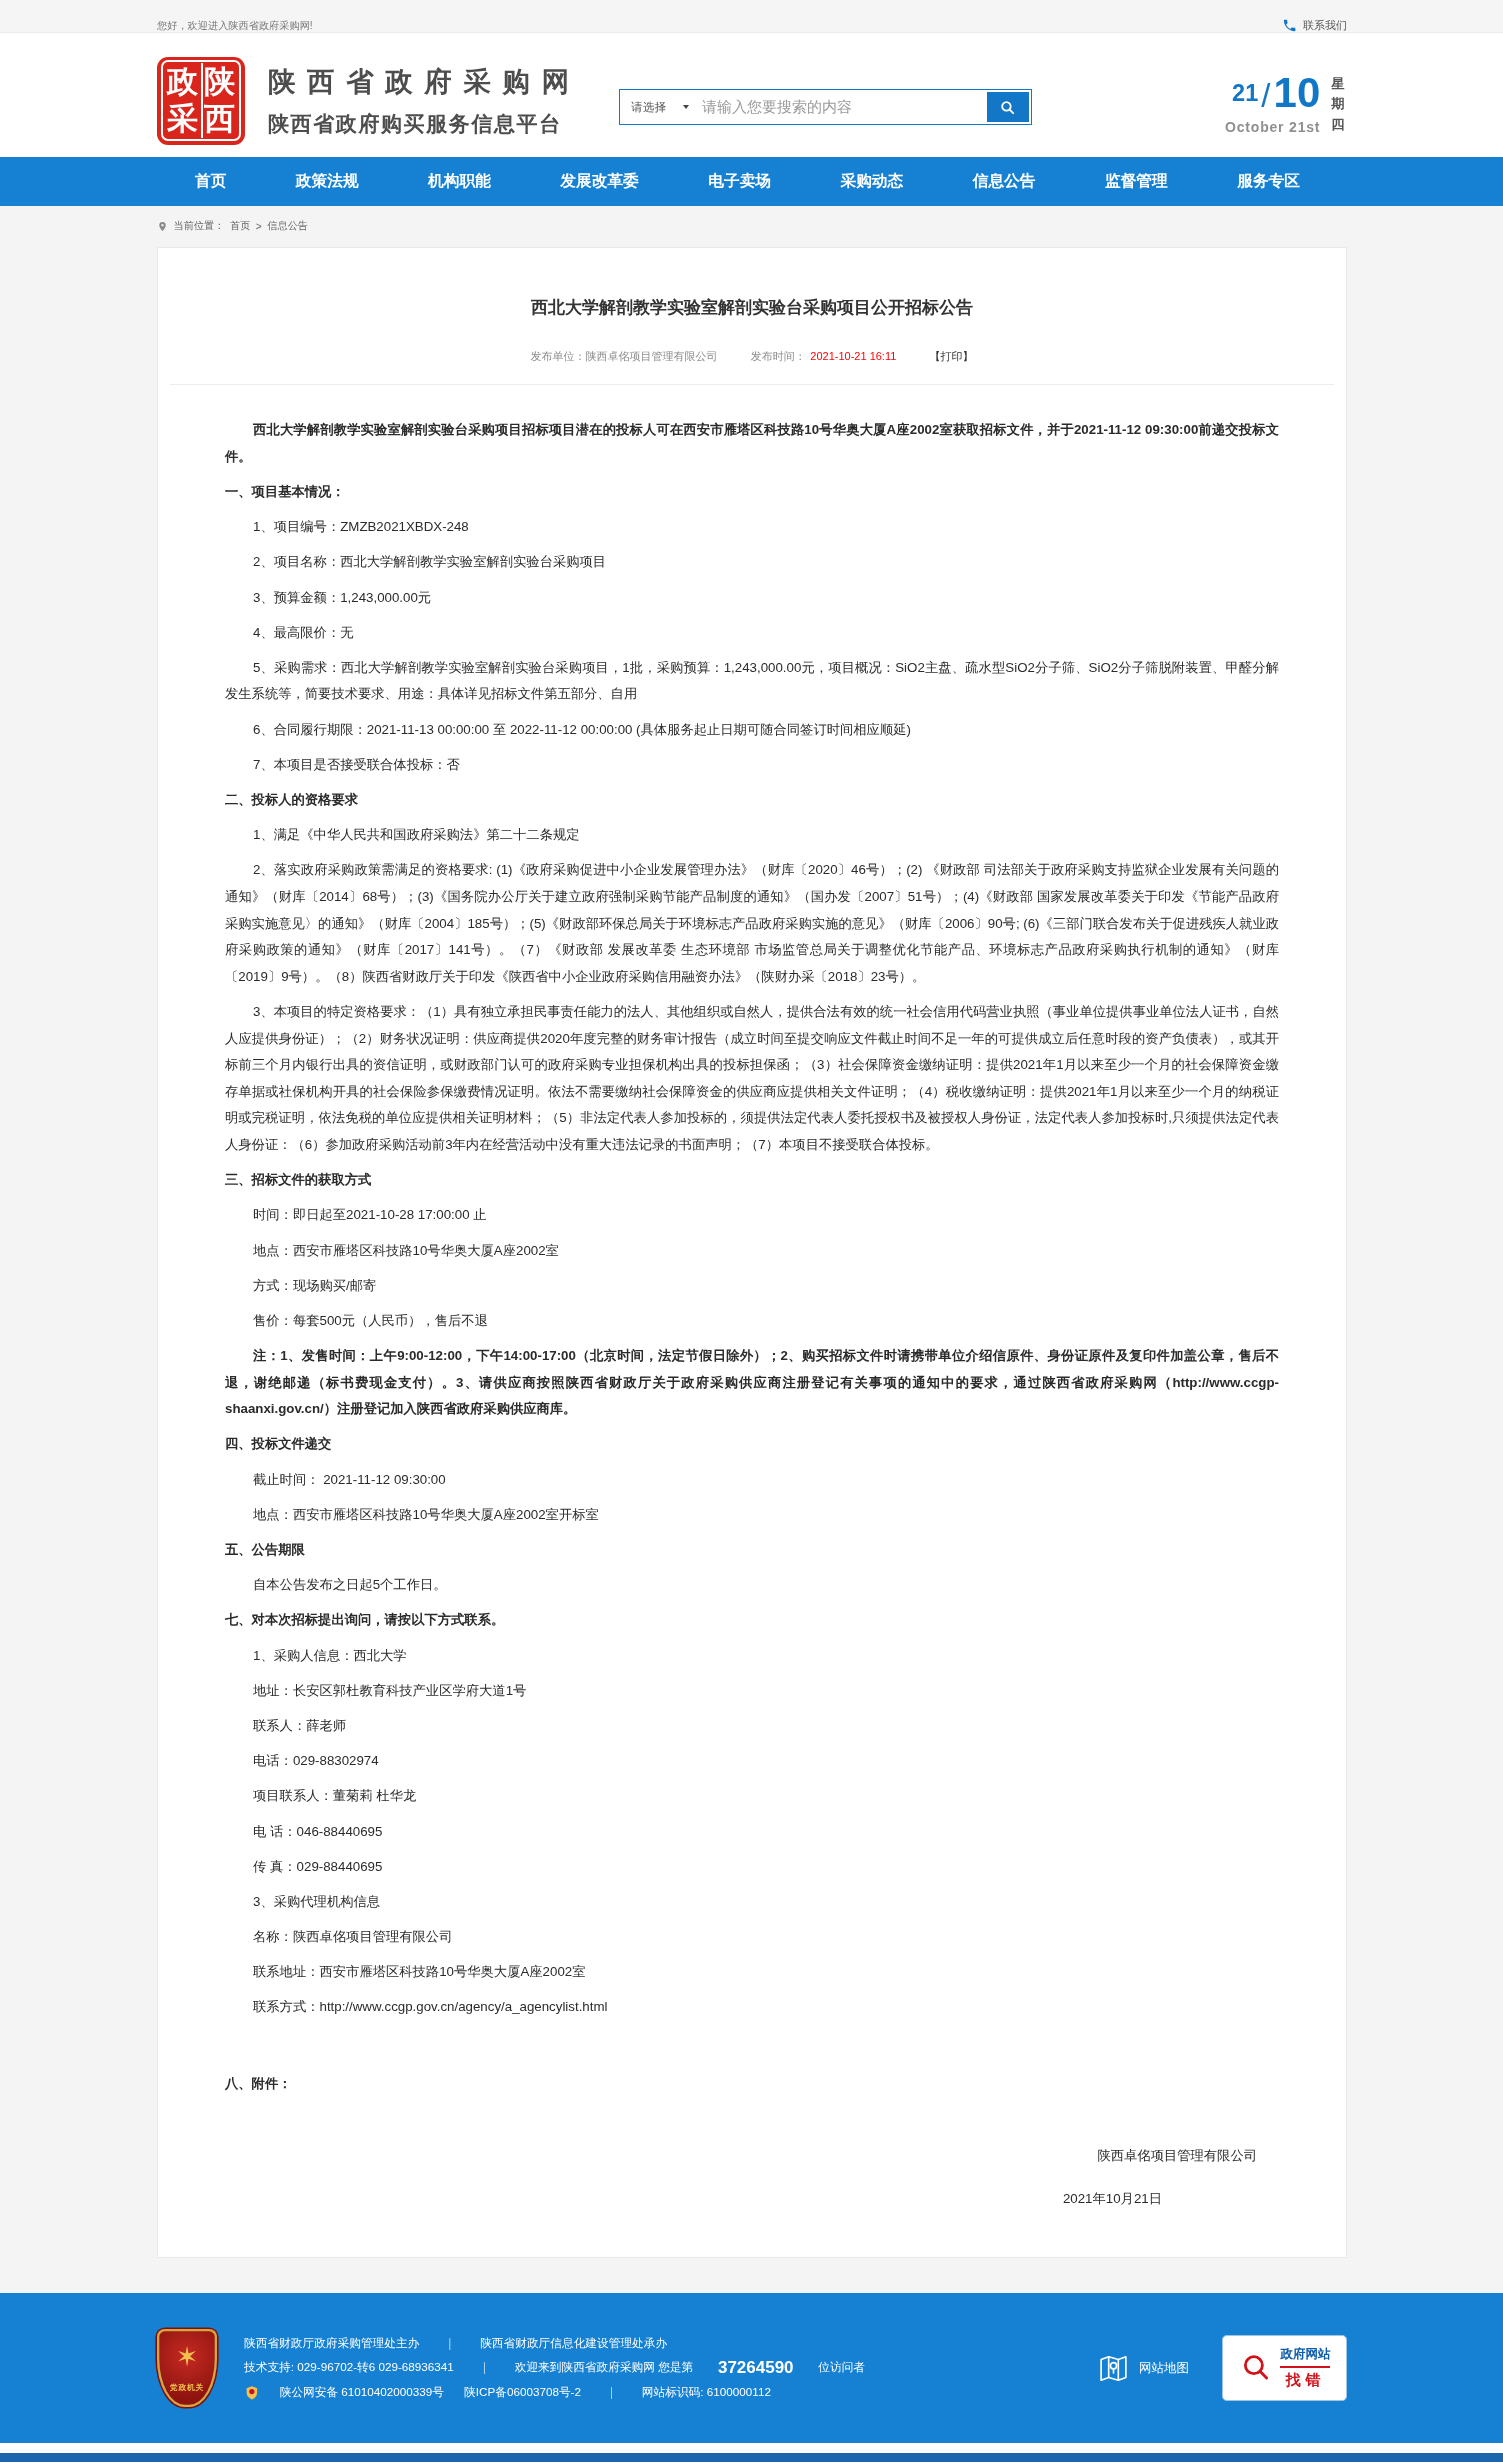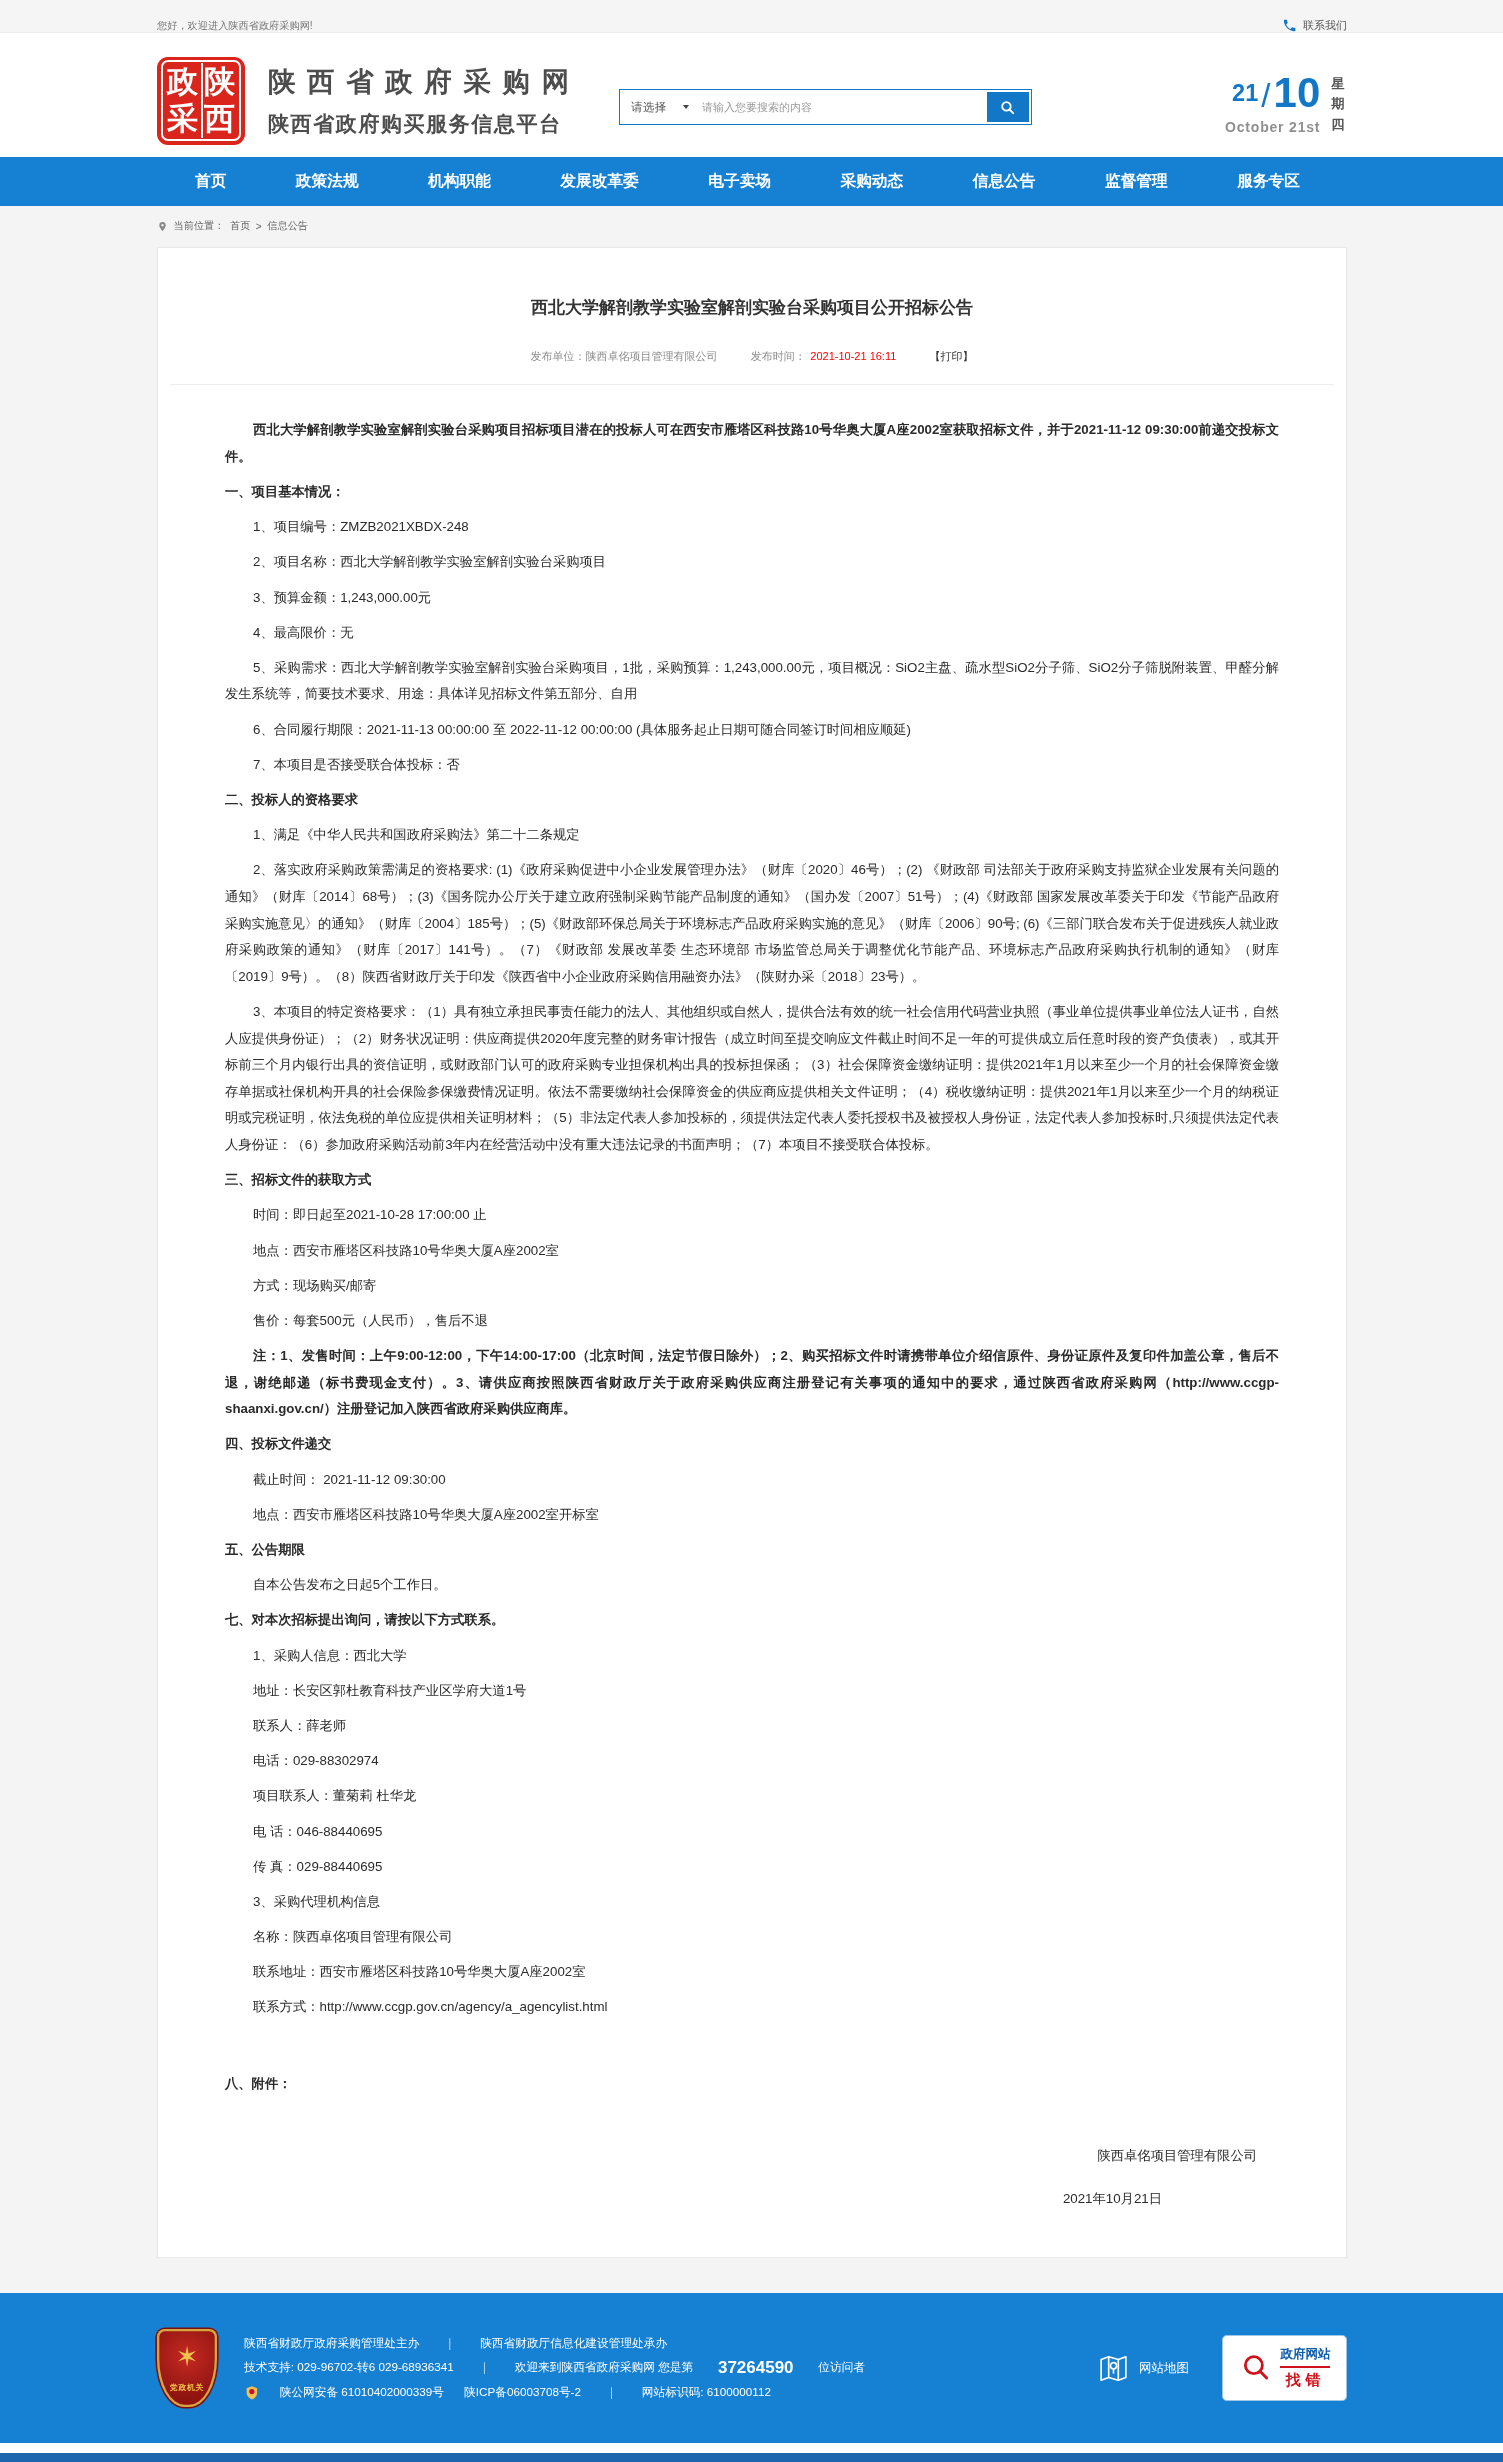--- a/index.html
+++ b/index.html
@@ -28,21 +28,21 @@
   .titleblock { position:absolute; left:111px; top:31px; }
   .site-name { font-size:27.4px; font-weight:bold; color:#4d4d4d; letter-spacing:11.7px; white-space:nowrap; }
   .site-sub { font-size:21px; font-weight:bold; color:#4d4d4d; letter-spacing:1.6px; margin-top:10px; white-space:nowrap; }
 
   .search { position:absolute; left:462px; top:56px; width:413px; height:36px; background:#fff;
     border:1.6px solid #1377c8; display:flex; align-items:center; padding-right:50px; }
   .search-select { display:flex; align-items:center; gap:17px; padding:0 11px 0 11px; font-size:11.7px;
     color:#555; cursor:pointer; flex:0 0 auto; }
   .caret { width:0; height:0; border-left:3.9px solid transparent; border-right:3.9px solid transparent;
     border-top:4.7px solid #444; }
-  .search-input { flex:1; border:none; outline:none; font-size:11px; color:#555;
+  .search-input { flex:1; border:none; outline:none; font-size:15px; color:#555;
     font-family:Liberation Serif, serif; }
   .search-input::placeholder { color:#9b9b9b; }
   .search-btn { position:absolute; right:2.3px; top:2.3px; bottom:2.3px; width:42px; background:#1377c8;
     border:none; display:flex; align-items:center; justify-content:center; cursor:pointer; }
   .search-btn svg { width:17px; height:17px; }
 
   .datebox { position:absolute; right:0; top:36px; display:flex; gap:11px; }
   .date-main { text-align:right; }
   .date-line { color:#1377c8; font-weight:bold; white-space:nowrap; }
   .d-day { font-size:23.5px; vertical-align:6.3px; }

